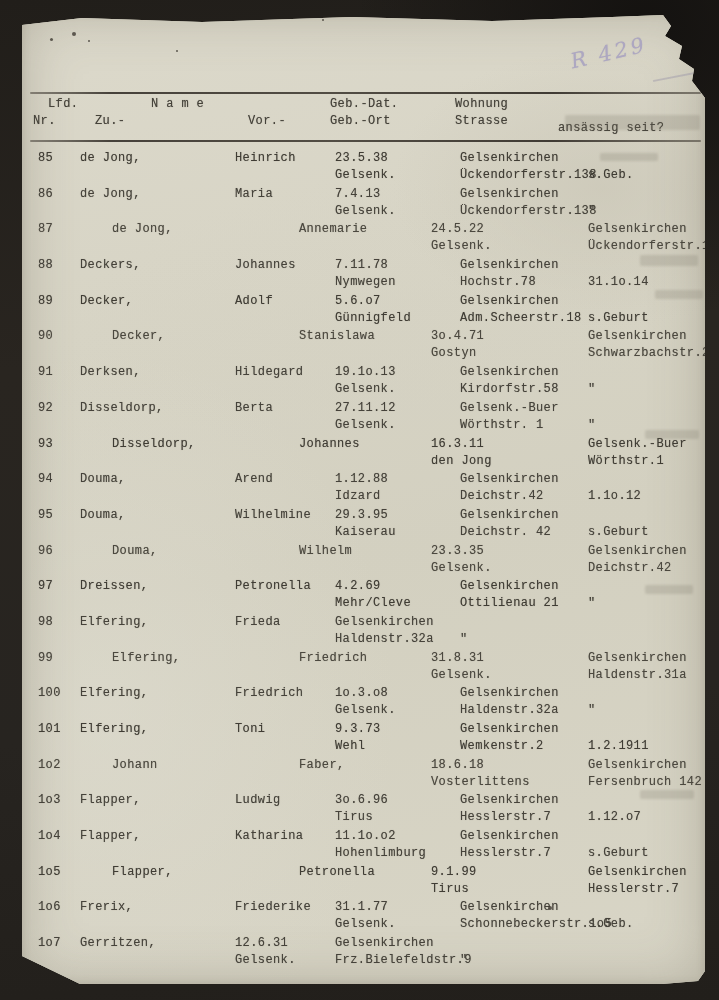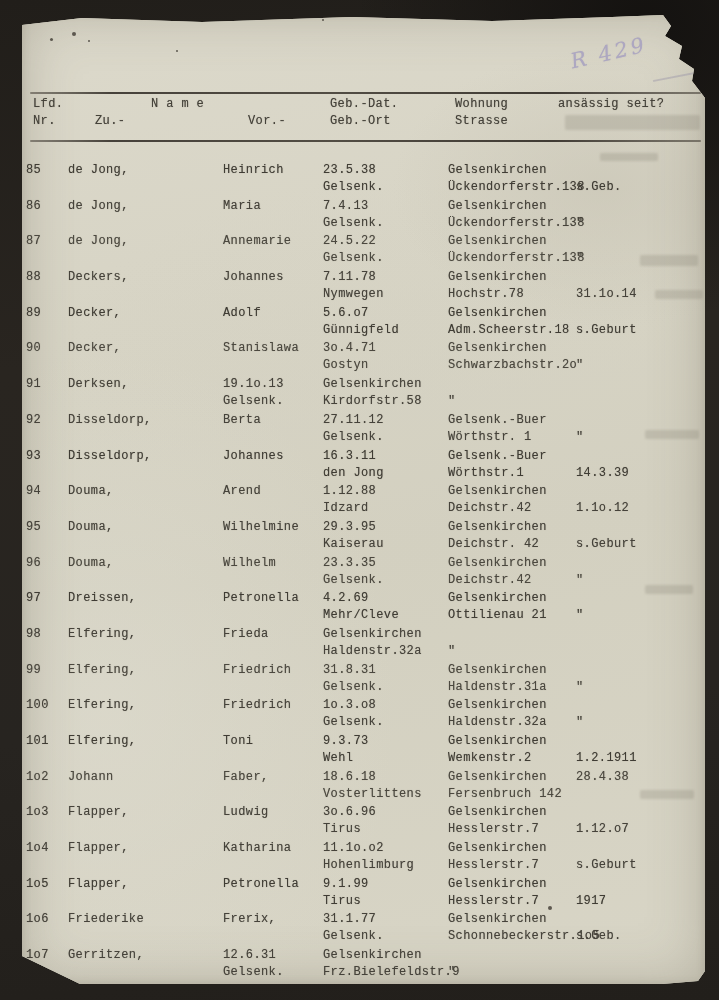--- a/index.html
+++ b/index.html
@@ -30,27 +30,27 @@
   }
   .paper *{white-space:nowrap;}
   .rule{
     position:absolute;left:8px;width:671px;height:2px;
     background:linear-gradient(90deg, rgba(70,64,56,.55), #46413a 12%, #524d44 45%, #403b34 78%, rgba(70,64,56,.6));
     border-radius:1px;
   }
   .rule.top{top:79px;}
   .rule.bottom{top:127px;height:2px;}
   .hdr{position:absolute;line-height:15px;text-shadow:0 0 .7px rgba(70,66,56,.55);}
-  .rows{position:absolute;top:137px;left:0;right:0;padding-left:4px;margin-top:12px;}
+  .rows{position:absolute;top:137px;left:0;right:0;padding-left:16px;}
   .row{
     display:grid;
     grid-template-columns:42px 155px 100px 125px 128px 95px;
     height:35.7px;align-content:start;
   }
-  .row:nth-child(3n){color:#4b483f;}
+  .row:nth-child(3n){color:#4b483f;gap:32px;}
   .row:nth-child(4n+1){color:#3f3c34;}
   .c span{display:block;line-height:17px;height:17px;text-shadow:0 0 .7px rgba(70,66,56,.5);}
   .c.seit{text-align:left;}
   .handwrite{
     position:absolute;top:28px;left:548px;
     transform:rotate(-13deg);
     font-family:"DejaVu Serif",serif;font-style:italic;font-size:21px;
     color:#a29bc0;opacity:.78;letter-spacing:3px;text-shadow:0 0 1px rgba(150,145,175,.5);
   }
   .pencil-line{
@@ -68,30 +68,30 @@
 
 <div class="paper">
 
   <div class="handwrite">R 429</div>
   <div class="pencil-line"></div>
 
   <div class="rule top"></div>
   <div class="rule bottom"></div>
 
   <div>
-    <span class="hdr" style="left:11px;top:84px">Lfd.</span>
+    <span class="hdr" style="left:26px;top:84px">Lfd.</span>
     <span class="hdr" style="left:11px;top:101px">Nr.</span>
     <span class="hdr" style="left:129px;top:84px">N a m e</span>
     <span class="hdr" style="left:73px;top:101px">Zu.-</span>
     <span class="hdr" style="left:226px;top:101px">Vor.-</span>
     <span class="hdr" style="left:308px;top:84px">Geb.-Dat.</span>
     <span class="hdr" style="left:308px;top:101px">Geb.-Ort</span>
     <span class="hdr" style="left:433px;top:84px">Wohnung</span>
     <span class="hdr" style="left:433px;top:101px">Strasse</span>
-    <span class="hdr" style="left:536px;top:84px">ansässig seit?</span>
+    <span class="hdr" style="left:536px;top:108px">ansässig seit?</span>
   </div>
 
   <div class="rows">
   <div class="row">
     <div class="c nr">
           <span class="l1">85</span>
         </div>
     <div class="c zu">
           <span class="l1">de Jong,</span>
         </div>
@@ -232,20 +232,23 @@
     </div>
   </div>
 
   <div class="row">
     <div class="c nr">
           <span class="l1">91</span>
         </div>
     <div class="c zu">
           <span class="l1">Derksen,</span>
         </div>
+    <div class="c vor">
+          <span class="l1">Hildegard</span>
+        </div>
     <div class="c geb">
       <span class="l1">19.1o.13</span>
       <span class="l2">Gelsenk.</span>
     </div>
     <div class="c ort">
       <span class="l1">Gelsenkirchen</span>
       <span class="l2">Kirdorfstr.58</span>
     </div>
     <div class="c seit">
       <span class="l1"></span>
@@ -582,25 +585,25 @@
     <div class="c seit">
       <span class="l1"></span>
       <span class="l2">1917</span>
     </div>
   </div>
 
   <div class="row">
     <div class="c nr">
           <span class="l1">1o6</span>
         </div>
+    <div class="c zu">
+          <span class="l1">Frerix,</span>
+        </div>
     <div class="c vor">
           <span class="l1">Friederike</span>
-        </div>
-    <div class="c zu">
-          <span class="l1">Frerix,</span>
         </div>
     <div class="c geb">
       <span class="l1">31.1.77</span>
       <span class="l2">Gelsenk.</span>
     </div>
     <div class="c ort">
       <span class="l1">Gelsenkirchen</span>
       <span class="l2">Schonnebeckerstr.1o5</span>
     </div>
     <div class="c seit">

